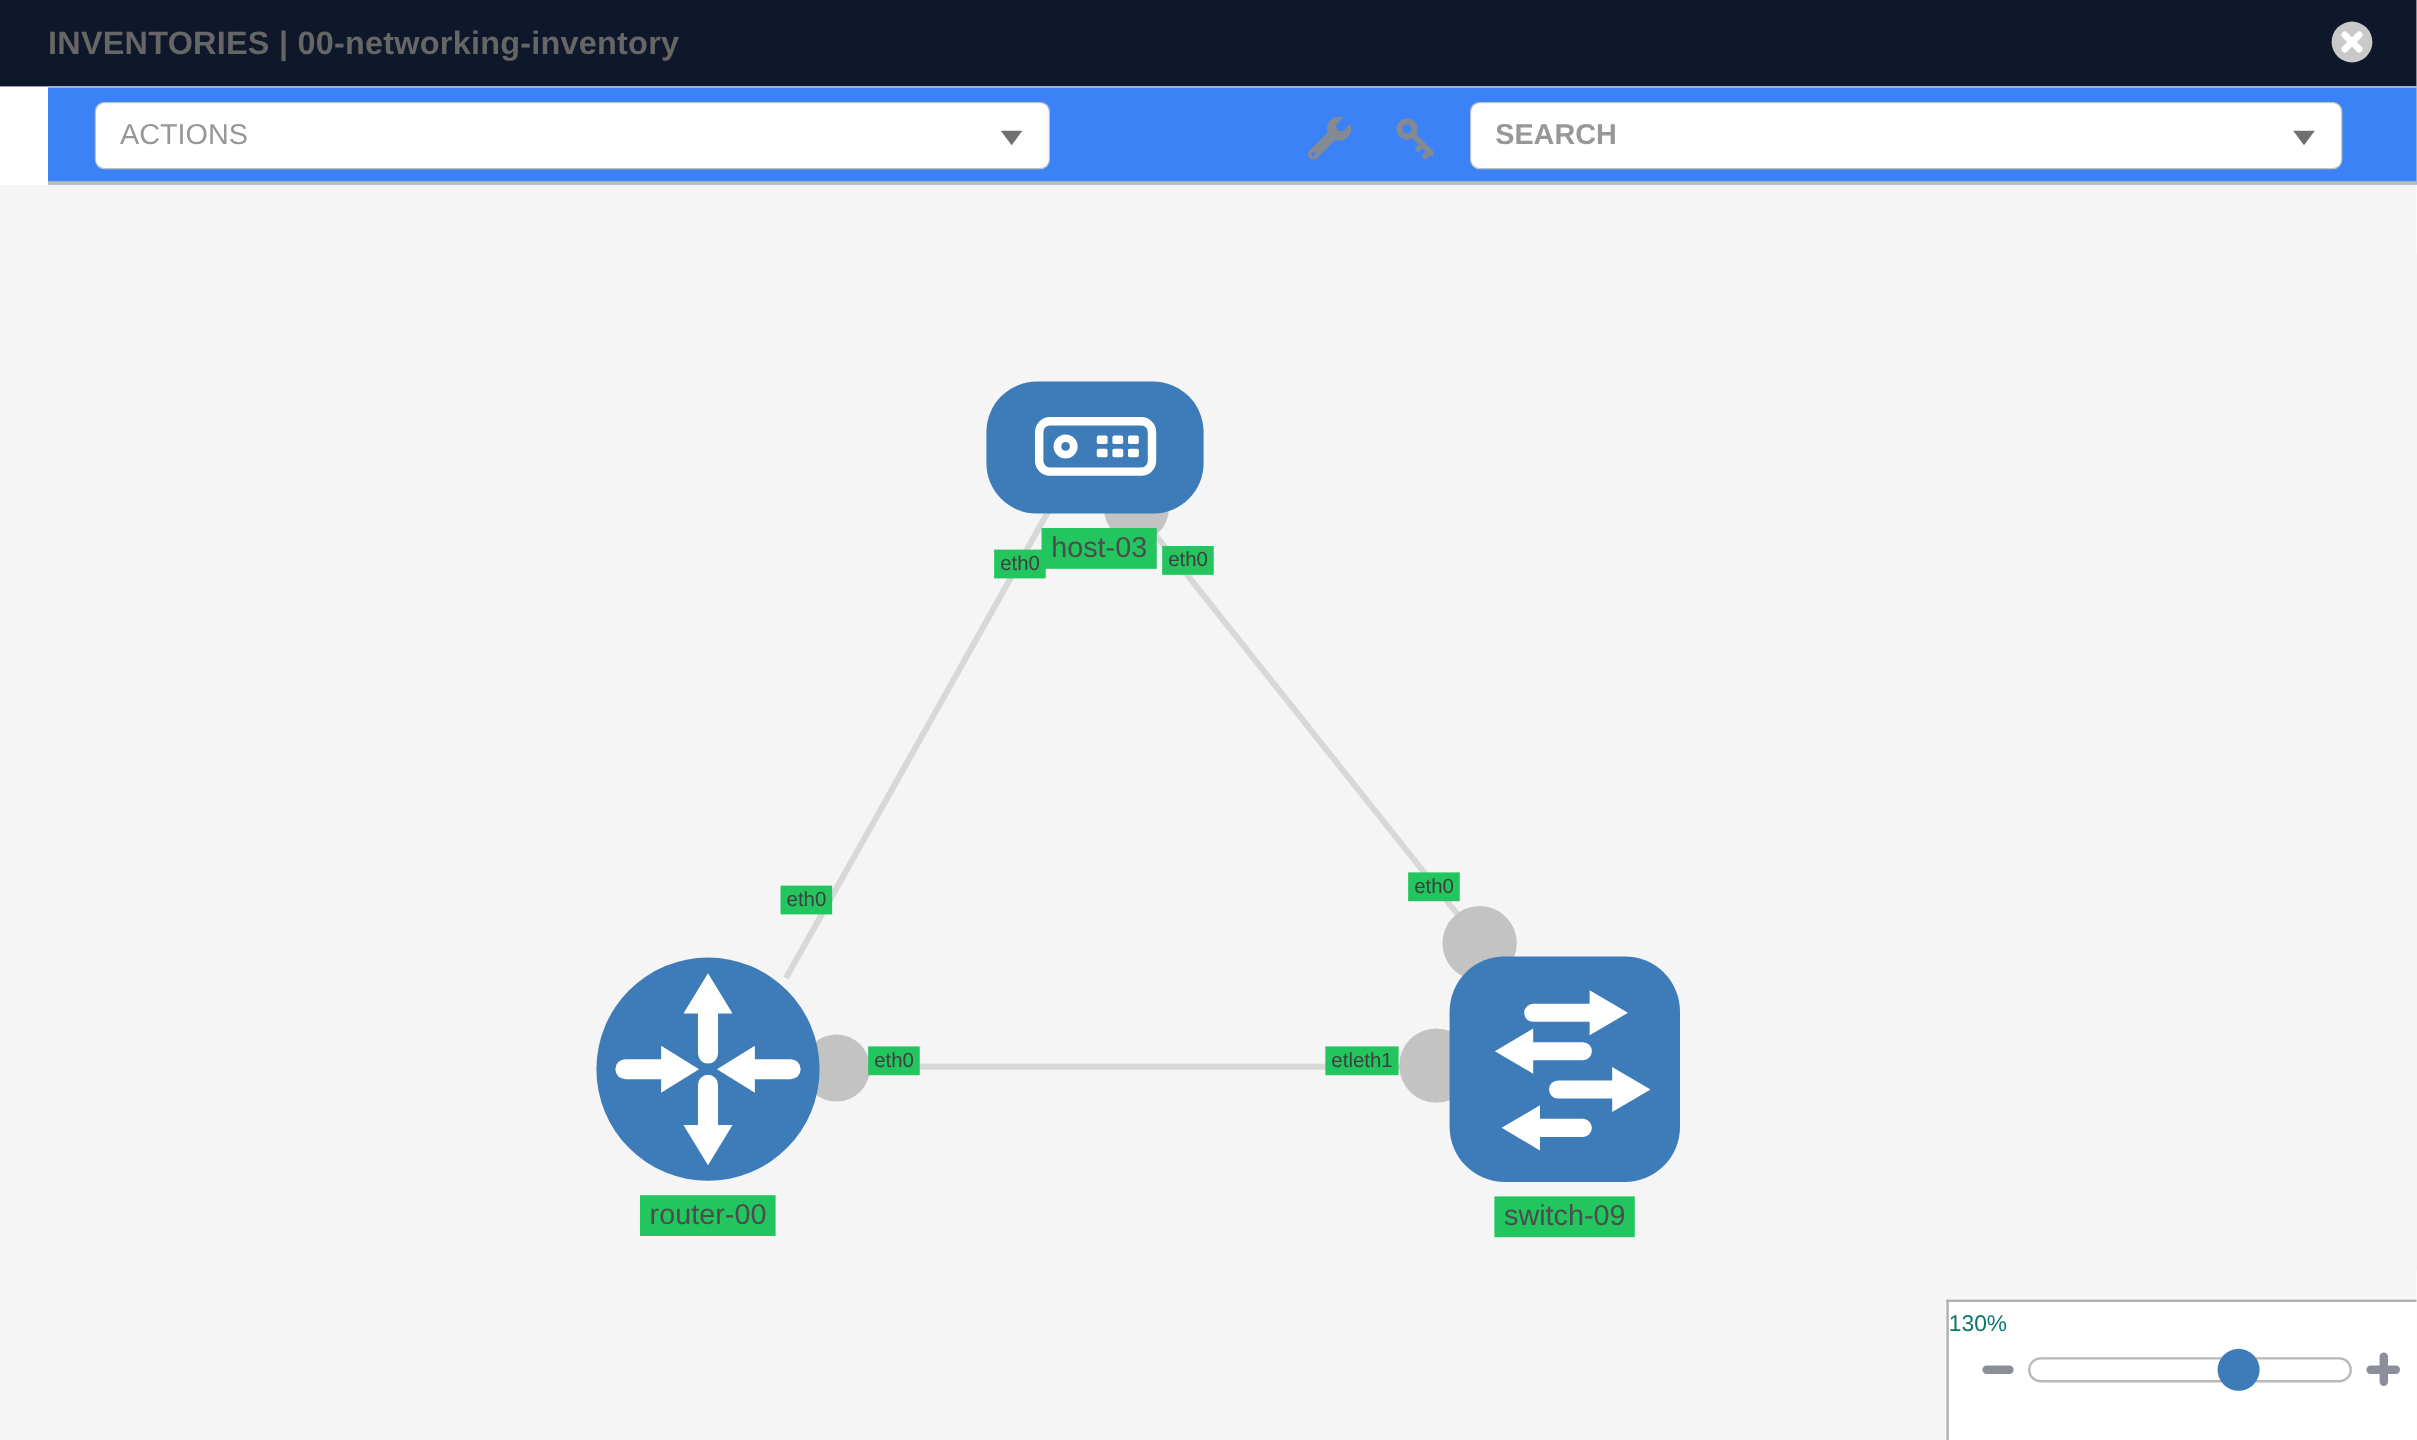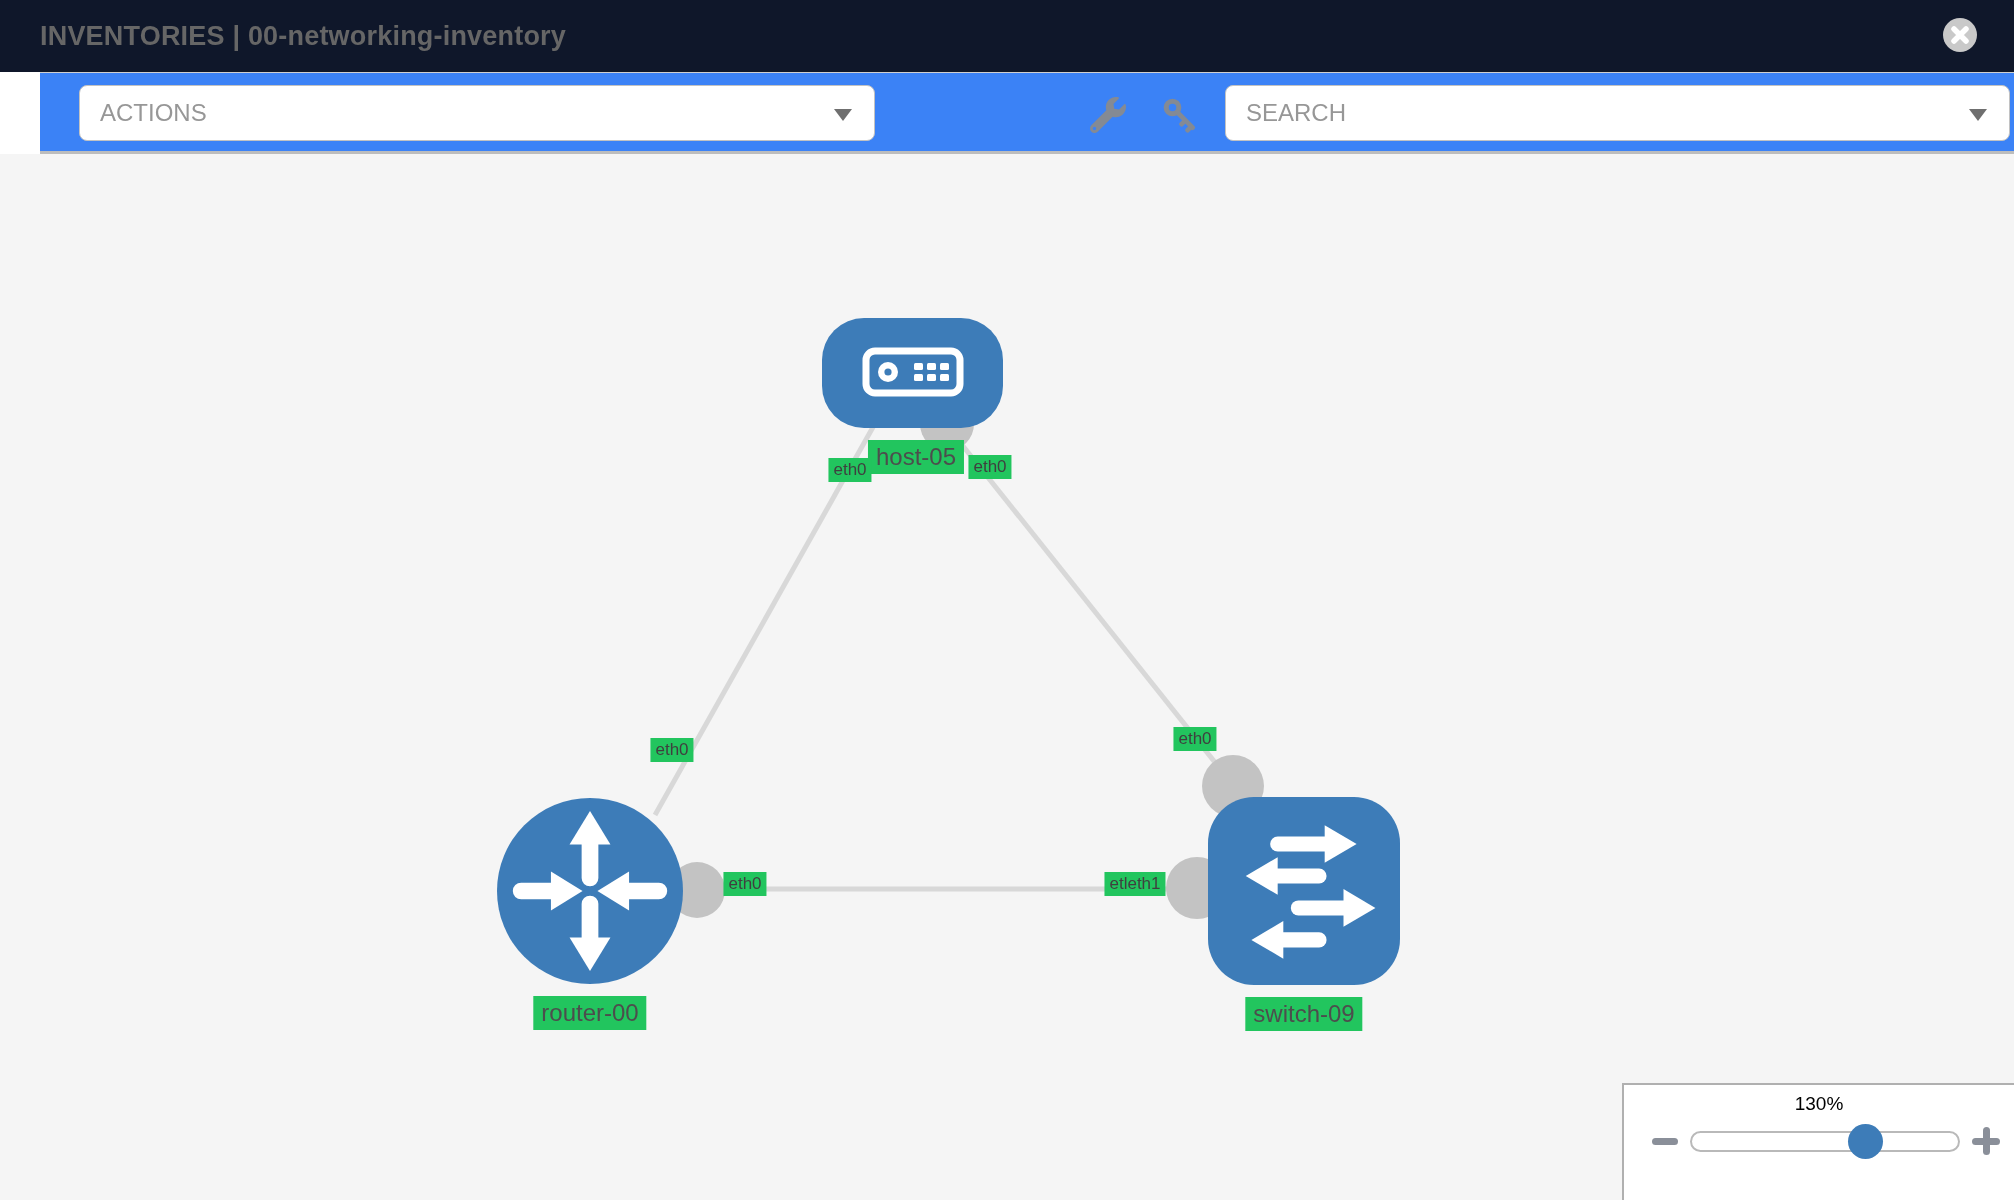--- a/index.html
+++ b/index.html
@@ -10,42 +10,42 @@
   .header { position:absolute; left:0; top:0; width:2014px; height:72px; background:#0f172a; }
   .header-title { position:absolute; left:40px; top:0; line-height:72px; font-size:27px; font-weight:700; color:#666; letter-spacing:0.2px; }
   .close-btn { position:absolute; right:36px; top:17px; width:36px; height:36px; cursor:pointer; }
 
   
   .toolbar { position:absolute; left:0; top:72px; width:2014px; height:82px; background:#3b82f6; border-top:1px solid #d0d0d0; border-bottom:3px solid #bdbdbd;margin-left:40px; }
   .select-box { position:absolute; top:12px; height:56px; background:#fff; border:1px solid #c2c2c2; border-radius:8px; cursor:pointer; }
   .select-box .select-label { position:absolute; left:20px; top:0; line-height:54px; font-size:24px; color:#979797; }
   .select-box .caret { position:absolute; right:22px; top:23px; width:0; height:0; border-left:9px solid transparent; border-right:9px solid transparent; border-top:12px solid #6f6f6f; }
   .actions-select { left:39px; width:796px; }
-  .search-select { left:1185px; width:785px; }
+  .search-select { left:1185px; width:727px;font-weight:bold; }
   .tool-icon { position:absolute; top:24px; width:36px; height:36px; cursor:pointer; }
   .wrench-icon { left:1050px; }
   .key-icon { left:1122px; }
 
   
   .canvas { position:absolute; left:0; top:154px; width:2014px; height:1046px; background:#f5f5f5; }
   .net-svg { position:absolute; left:0; top:0; }
 
   .node { position:absolute; background:#3d7cb8; }
   .node-host { left:822px; top:164px; width:181px; height:110px; border-radius:42px; }
   .node-router { left:497px; top:644px; width:186px; height:186px; border-radius:50%; }
   .node-switch { left:1208px; top:643px; width:192px; height:188px; border-radius:46px; }
   .node svg { position:absolute; left:0; top:0; width:100%; height:100%; }
 
   .chip { position:absolute; transform:translate(-50%,-50%); background:#22c55e; white-space:nowrap; }
   .node-label { font-size:24px; color:#4d4d4d; padding:3px 8px; }
   .if-label { font-size:17px; color:#3f3f3f; padding:2px 5px; }
 
   
   .zoom-panel { position:absolute; left:1622px; top:1083px; width:392px; height:117px; background:#fff; border-left:2px solid #b0b0b0; border-top:2px solid #b0b0b0; }
-  .zoom-level { position:absolute; left:0; top:8px; width:100%; text-align:center; font-size:19px; color:#000000; }
+  .zoom-level { position:absolute; left:0; top:8px; width:100%; font-size:19px; color:#0f766e; }
   .zoom-minus { position:absolute; left:28px; top:53px; width:26px; height:7px; background:#8a8f99; border-radius:4px; cursor:pointer; }
   .zoom-plus { position:absolute; left:348px; top:42px; width:28px; height:28px; cursor:pointer; }
   .zoom-plus::before { content:""; position:absolute; left:0; top:11px; width:28px; height:7px; background:#8a8f99; border-radius:4px; }
   .zoom-plus::after { content:""; position:absolute; left:11px; top:0; width:7px; height:28px; background:#8a8f99; border-radius:4px; }
   .zoom-track { position:absolute; left:66px; top:46px; width:270px; height:21px; background:#fff; border:2px solid #b9b9b9; border-radius:11px; cursor:pointer; }
   .zoom-thumb { position:absolute; top:-9px; width:35px; height:35px; border-radius:50%; background:#3d7cb8; cursor:pointer; }
 </style>
 </head>
 <body>
 
@@ -143,21 +143,21 @@
         </g>
         <g fill="#fff">
           <polygon points="78,25 61,15 61,35"></polygon>
           <polygon points="19,42 36,32 36,52"></polygon>
           <polygon points="88,59 71,49 71,69"></polygon>
           <polygon points="22,76 39,66 39,86"></polygon>
         </g>
       </svg>
     </div>
 
-    <div class="chip node-label" style="left:916px; top:303px;">host-05</div>
+    <div class="chip node-label" style="left:916px; top:303px;">host-03</div>
     <div class="chip node-label" style="left:590px; top:859px;">router-00</div>
     <div class="chip node-label" style="left:1304px; top:860px;">switch-09</div>
 
     <div class="chip if-label" style="left:850px;  top:316px;">eth0</div>
     <div class="chip if-label" style="left:990px;  top:313px;">eth0</div>
     <div class="chip if-label" style="left:672px;  top:596px;">eth0</div>
     <div class="chip if-label" style="left:1195px; top:585px;">eth0</div>
     <div class="chip if-label" style="left:745px;  top:730px;">eth0</div>
     <div class="chip if-label" style="left:1135px; top:730px;">etleth1</div>
   </div>

